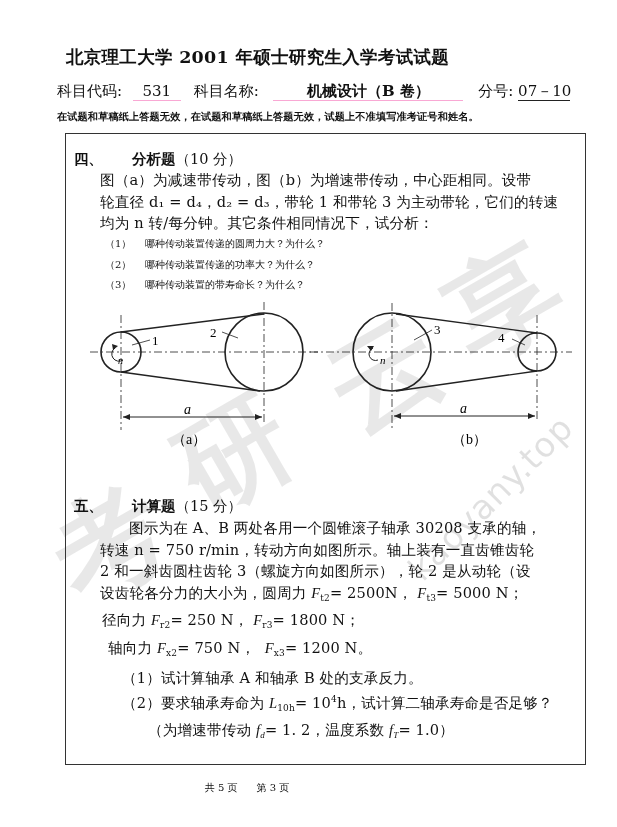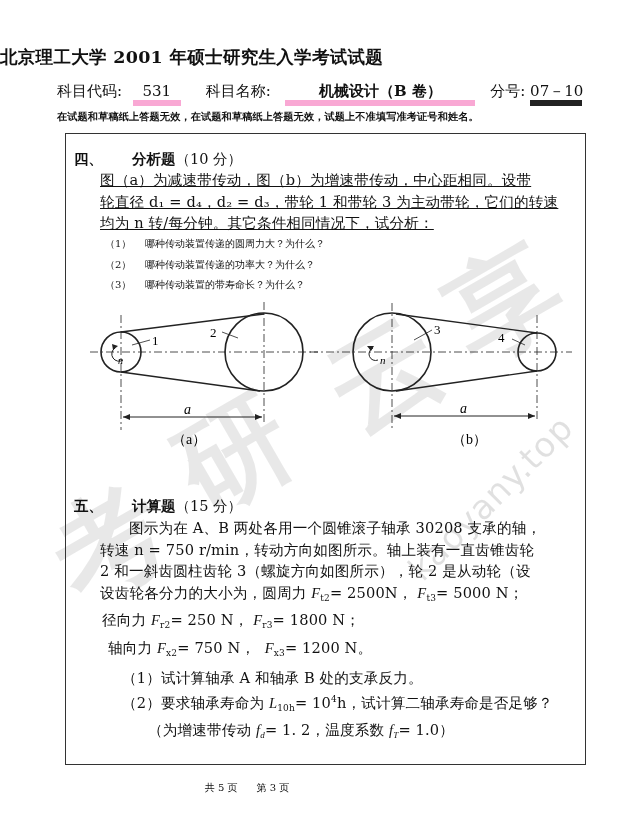--- a/index.html
+++ b/index.html
@@ -1,22 +1,22 @@
 <!DOCTYPE html>
 <html><head>
 <meta charset="utf-8">
 <style>
   html, body { margin: 0; padding: 0; background: #ffffff; }
   body { width: 617px; height: 827px; position: relative; overflow: hidden;
          font-family: "DejaVu Serif", "Liberation Serif", serif; color: #111; }
   .abs { position: absolute; }
-  .title { top: 45px; left: 0; width: 515px; text-align: left;
+  .title { top: 45px; left: 0; width: 515px; text-align: center;
            font-size: 17.5px; font-weight: bold; letter-spacing: 0.3px; }
   .meta { top: 82px; left: 57px; width: 520px; font-size: 15px; white-space: nowrap; }
-  .meta .uline { display: inline-block; border-bottom: 6px solid #f9a8d4; text-align: center; line-height: 17px; }
+  .meta .uline { display: inline-block; border-bottom: 1px solid #f9a8d4; text-align: center; line-height: 17px; }
   .notice { top: 110px; left: 57px; font-size: 10.2px; font-weight: bold; white-space: nowrap; letter-spacing: 0.1px; }
   .frame { top: 133px; left: 65px; width: 519px; height: 630px; border: 1.2px solid #333; border-right-width: 1.6px; }
   .sec-head { font-size: 14.5px; white-space: nowrap; }
   .sec-head .num { display: inline-block; width: 58px; font-weight: bold; }
   .sec-head .ttl { font-weight: bold; }
   .sec-head .ttl .pts { font-weight: normal; margin-top: 31px; }
   .para { font-size: 14.6px; line-height: 21.5px; white-space: nowrap; letter-spacing: 0.15px; }
   .q { font-size: 10px; line-height: 20.5px; white-space: nowrap; }
   .q .qn { display: inline-block; width: 40px; }
   .it { font-style: italic; font-family: "Liberation Serif", serif; }
@@ -35,35 +35,35 @@
 <div class="wm wm-glyph" style="top:380px;left:180px;">研</div>
 <div class="wm wm-glyph" style="top:300px;left:330px;">云</div>
 <div class="wm wm-glyph" style="top:230px;left:450px;">享</div>
 <div class="wm wm-url">kaoyany.top</div>
 
 <div class="abs title">北京理工大学 2001 年硕士研究生入学考试试题</div>
 
 <div class="abs meta">
   <span>科目代码:</span>
   <span class="uline" style="width:48px;margin-left:6px;">531</span>
-  <span style="margin-left:20px;">科目名称:</span>
+  <span style="margin-left:8px;">科目名称:</span>
   <span class="uline" style="width:190px;margin-left:10px;font-weight:bold;">机械设计（B 卷）</span>
   <span style="margin-left:10px;">分号:</span>
   <span class="uline" style="width:52px;border-bottom-color:#222;">07－10</span>
 </div>
 
 <div class="abs notice">在试题和草稿纸上答题无效，在试题和草稿纸上答题无效，试题上不准填写准考证号和姓名。</div>
 
 <div class="abs frame"></div>
 
 <div class="abs sec-head" style="top:150px;left:74px;">
   <span class="num">四、</span><span class="ttl"><span>分析题</span><span class="pts">（10 分）</span></span>
 </div>
 
-<div class="abs para" style="top:169px;left:100px;text-decoration:underline;">
+<div class="abs para" style="top:169px;left:100px;">
   <div>图（a）为减速带传动，图（b）为增速带传动，中心距相同。设带</div>
   <div>轮直径 d₁ = d₄，d₂ = d₃，带轮 1 和带轮 3 为主动带轮，它们的转速</div>
   <div>均为 n 转/每分钟。其它条件相同情况下，试分析：</div>
 </div>
 
 <div class="abs q" style="top:234px;left:105px;">
   <div><span class="qn">（1）</span><span>哪种传动装置传递的圆周力大？为什么？</span></div>
   <div><span class="qn">（2）</span><span>哪种传动装置传递的功率大？为什么？</span></div>
   <div><span class="qn">（3）</span><span>哪种传动装置的带寿命长？为什么？</span></div>
 </div>

